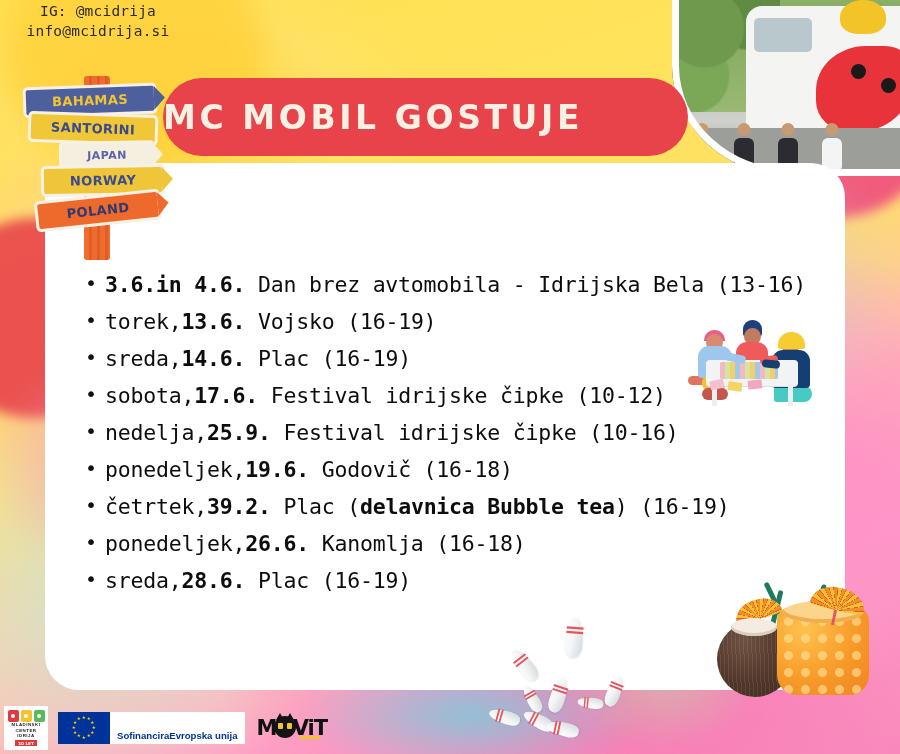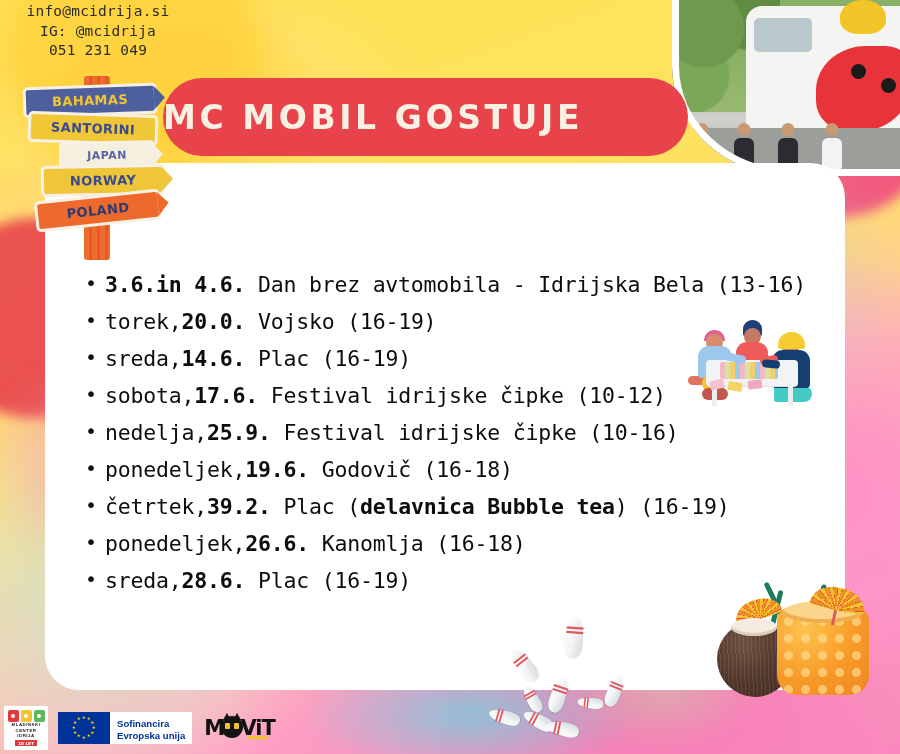--- a/index.html
+++ b/index.html
@@ -216,21 +216,21 @@
   .mc-sq{width:11px;height:12px;border-radius:2px;display:flex;align-items:center;justify-content:center;}
   .mc-a{background:#e03a3e;} .mc-b{background:#f4c430;} .mc-c{background:#5bb85b;}
   .mc-sq i{width:4px;height:4px;border-radius:50%;background:#fff;display:block;}
   .mc-txt{font-size:4.4px;font-weight:bold;color:#1c1c1c;line-height:1.12;letter-spacing:.5px;
     text-align:center;margin-top:1px;font-family:"Liberation Sans", sans-serif;}
   .mc-yrs{background:#e03a3e;color:#fff;font-size:4.2px;font-weight:bold;padding:.5px 3px;margin-top:1px;}
   .logo-eu{display:flex;align-items:stretch;height:32px;background:#fff;}
   .eu-flag{width:52px;background:#003399;position:relative;}
   .eu-stars{position:absolute;left:50%;top:50%;transform:translate(-50%,-50%);width:28px;height:28px;}
   .eu-star{position:absolute;color:#FFCC00;font-size:4.6px;line-height:1;}
-  .eu-text{display:flex;flex-direction:column;justify-content:center;padding:18px 7px;
+  .eu-text{display:flex;flex-direction:row;justify-content:center;padding:18px 7px;
     color:#003399;font-family:"Liberation Sans", sans-serif;font-weight:bold;font-size:9.6px;line-height:1.22;border-radius:8px;}
   .logo-movit{display:flex;align-items:center;height:30px;padding:0 2px;position:relative;}
   .movit-txt{font-family:"DejaVu Sans", sans-serif;font-weight:bold;font-size:21px;color:#111;letter-spacing:-1px;}
   .movit-cat{position:absolute;left:19px;top:3px;width:22px;height:22px;border-radius:50%;background:#141414;}
   .movit-ear{position:absolute;top:-3px;width:0;height:0;border-left:4px solid transparent;
     border-right:4px solid transparent;border-bottom:7px solid #141414;}
   .movit-ear.l{left:2px;} .movit-ear.r{right:2px;}
   .movit-eye{position:absolute;top:7px;width:5px;height:6px;background:#f2c233;border-radius:1px;}
   .movit-eye.l{left:4px;} .movit-eye.r{right:4px;}
   .movit-ul{position:absolute;left:45px;bottom:4px;width:20px;height:3px;background:#f2c233;}
@@ -281,23 +281,22 @@
         <span class="lg"></span>
       </div>
     <div class="ph-p ph-p4">
         <span class="hd"></span>
         <span class="bd"></span>
         <span class="lg"></span>
       </div>
   </div>
 
   <div class="contact">
+    <div>IG: @mcidrija</div>
     <div>info@mcidrija.si</div>
-    <div>IG: @mcidrija</div>
-    <div>051 231 049</div>
   </div>
 
   <div class="card"></div>
 
   <div class="signpost">
     <div class="sp-pole"></div>
     <div class="sp-sign sp1">
       <span>BAHAMAS</span>
       <i class="sp-arrow" style="border-left:11px solid #4e5f9e"></i>
     </div>
@@ -318,21 +317,21 @@
     </div>
   </div>
 
   <div class="banner">
     <div class="banner-title">MC MOBIL GOSTUJE</div>
   </div>
 
   <div class="content">
     <ul class="list" id="event-list">
         <li><b>3.6.in 4.6.</b><span> Dan brez avtomobila - Idrijska Bela (13-16)</span></li>
-        <li><span>torek,</span><b>20.0.</b><span> Vojsko (16-19)</span></li>
+        <li><span>torek,</span><b>13.6.</b><span> Vojsko (16-19)</span></li>
         <li><span>sreda,</span><b>14.6.</b><span> Plac (16-19)</span></li>
         <li><span>sobota,</span><b>17.6.</b><span> Festival idrijske čipke (10-12)</span></li>
         <li><span>nedelja,</span><b>25.9.</b><span> Festival idrijske čipke (10-16)</span></li>
         <li><span>ponedeljek,</span><b>19.6.</b><span> Godovič (16-18)</span></li>
         <li><span>četrtek,</span><b>39.2.</b><span> Plac (</span><b>delavnica Bubble tea</b><span>) (16-19)</span></li>
         <li><span>ponedeljek,</span><b>26.6.</b><span> Kanomlja (16-18)</span></li>
         <li><span>sreda,</span><b>28.6.</b><span> Plac (16-19)</span></li>
       </ul>
   </div>
 

